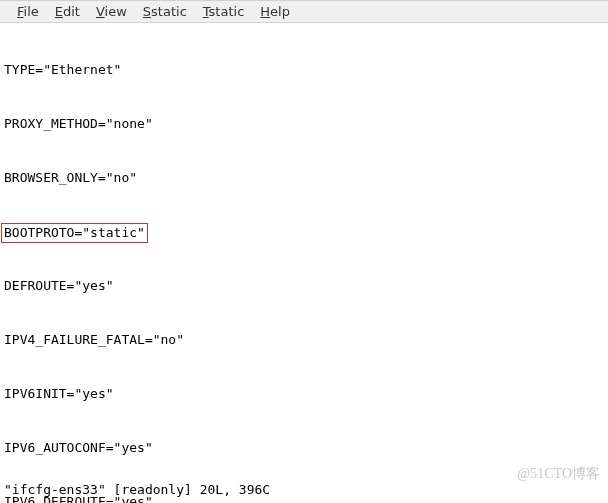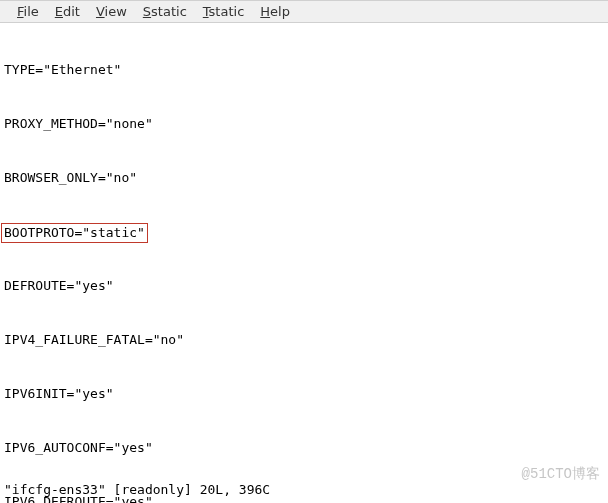--- a/index.html
+++ b/index.html
@@ -46,21 +46,21 @@
     .status-line {
       position: absolute;
       bottom: 6px;
       left: 4px;
     }
     .watermark {
       position: absolute;
       bottom: 20px;
       right: 8px;
       color: rgba(150,150,150,0.55);
-      font-family: Liberation Mono, monospace;
+      font-family: Liberation Serif, serif;
       font-size: 14px;
     }
   </style>
 </head>
 <body>
 
 <div class="menubar">
   <span class="menu-item"><span class="underline">F</span><span>ile</span></span>
   <span class="menu-item"><span class="underline">E</span><span>dit</span></span>
   <span class="menu-item"><span class="underline">V</span><span>iew</span></span>

